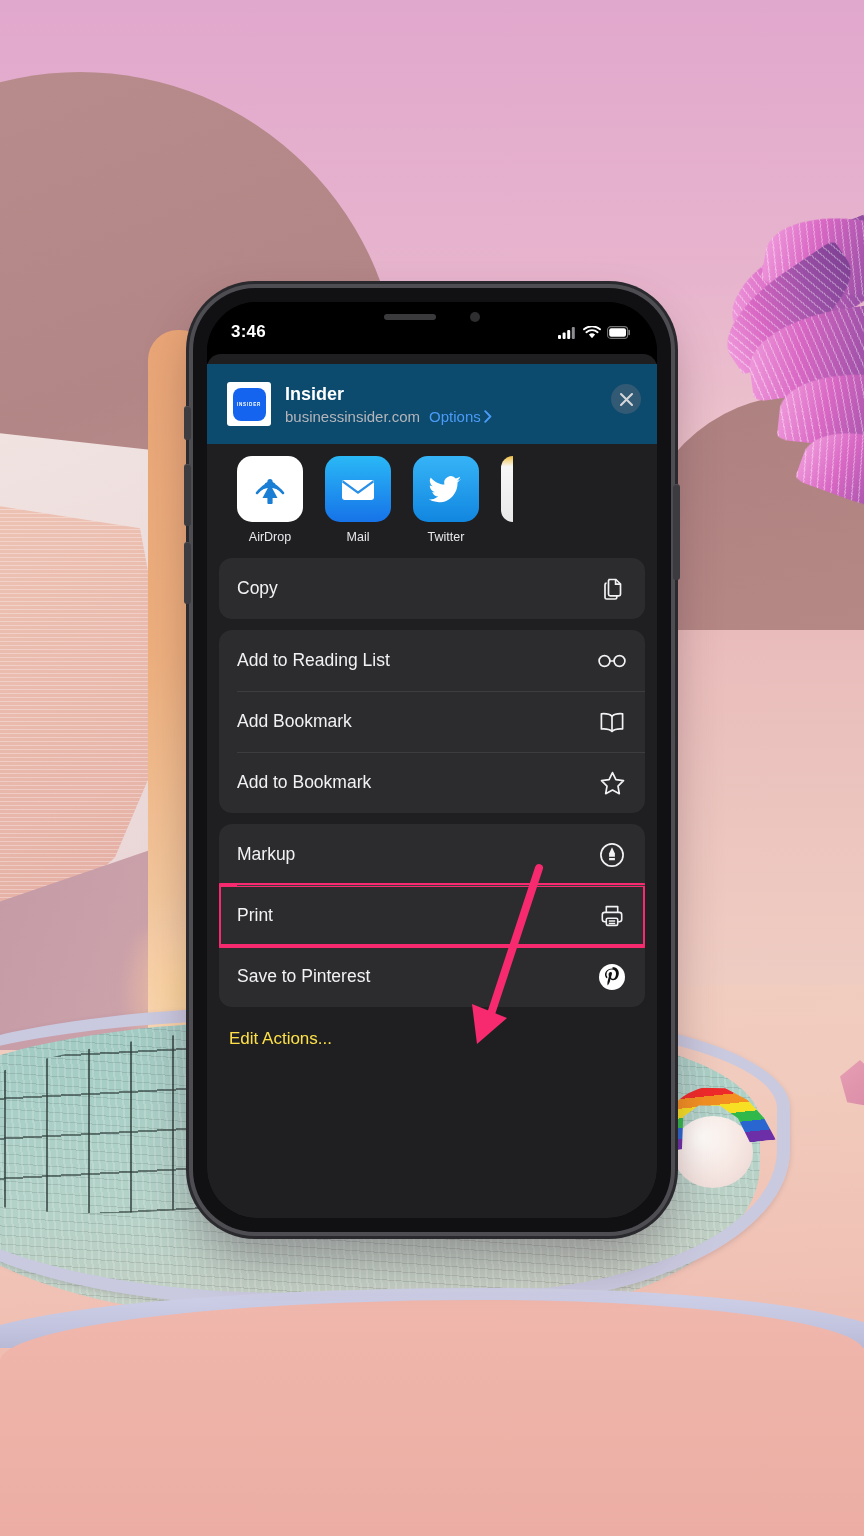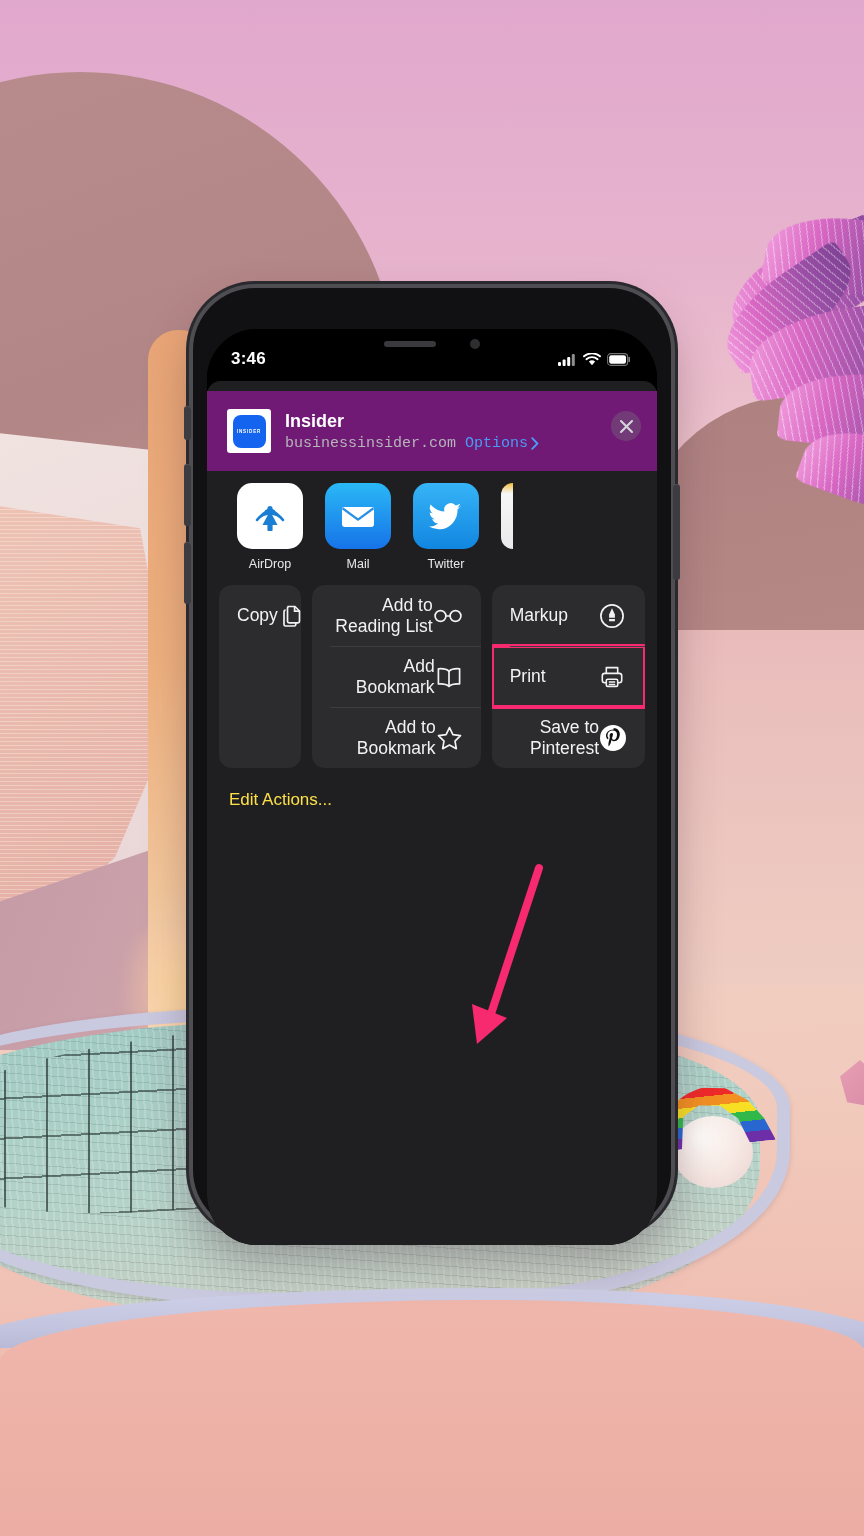--- a/index.html
+++ b/index.html
@@ -184,21 +184,20 @@
       0 0 0 4px #4d4d52,
       0 0 0 7px #2a2a2e,
       0 26px 48px rgba(70,40,55,.38);
   }
   .phone-screen {
     position: absolute; left: 14px; top: 14px;
     width: 450px; height: 916px;
     border-radius: 50px;
     background: #000;
     overflow: hidden;
-    margin-top: 27px;
   }
   
   .btn-side {
     position: absolute; background: #3b3b40; border-radius: 3px;
     box-shadow: inset 0 1px 0 rgba(255,255,255,.10);
   }
   .btn-mute  { left: -9px; top: 118px; width: 7px;  height: 34px; }
   .btn-volup { left: -9px; top: 176px; width: 7px;  height: 62px; }
   .btn-voldn { left: -9px; top: 254px; width: 7px;  height: 62px; }
   .btn-power { right: -9px; top: 196px; width: 7px; height: 96px; }
@@ -229,34 +228,34 @@
     height: 864px;
     background: #1f1f21;
     border-radius: 14px 14px 0 0;
     display: flex; flex-direction: column;
   }
   .sheet-handle-zone { height: 10px; }
 
   .sheet-header {
     display: flex; align-items: center; gap: 14px;
     padding: 18px 18px 18px 20px;
-    background: #701a75;
+    background: #0c4a6e;
     position: relative;
   }
   .fav-tile {
     width: 44px; height: 44px; background: #fff; border-radius: 3px;
     display: flex; align-items: center; justify-content: center; flex: 0 0 auto;
   }
   .fav-inner {
     width: 33px; height: 33px; border-radius: 8px; background: #1464ef;
     display: flex; align-items: center; justify-content: center;
   }
   .fav-word { font-size: 4.6px; color: #fff; letter-spacing: .8px; font-weight: 700; }
   .sheet-title { font-size: 18px; font-weight: 700; color: #fff; line-height: 1.25; }
-  .sheet-sub { font-size: 15px; color: #b5b5ba; display: flex; align-items: center; gap: 9px; margin-top: 2px; font-family: Liberation Mono, monospace;}
+  .sheet-sub { font-size: 15px; color: #b5b5ba; display: flex; align-items: center; gap: 9px; margin-top: 2px;}
   .sheet-opts { color: #4a9bf7; font-size: 15px; display: inline-flex; align-items: center; gap: 3px; }
   .close-btn {
     position: absolute; right: 16px; top: 20px;
     width: 30px; height: 30px; border-radius: 50%;
     background: rgba(120,120,128,.36);
     display: flex; align-items: center; justify-content: center;
   }
 
   
   .apps-row {
@@ -270,21 +269,21 @@
   }
   .app-label { font-size: 12.5px; color: #e8e8ec; margin-top: 8px; }
   .app-peek { width: 12px; flex: 0 0 auto; }
   .app-peek .pk {
     width: 12px; height: 66px;
     border-radius: 15px 0 0 15px;
     background: linear-gradient(180deg,#f0c040 0%, #f7f7f7 16%, #e9e9ea 100%);
   }
 
   
-  .groups { padding: 0 12px; display: flex; gap: 11px; text-align: right; }
+  .groups { padding: 0 12px; display: flex; flex-direction: column; gap: 11px; text-align: right; }
   .group { background: #2c2c2e; border-radius: 13px; overflow: hidden; }
   .row {
     height: 61px; padding: 0 18px 0 18px;
     display: flex; align-items: center; justify-content: space-between;
     position: relative;
   }
   .row + .row::before {
     content:""; position: absolute; left: 18px; right: 0; top: 0; height: 1px;
     background: #3d3d40;
   }

